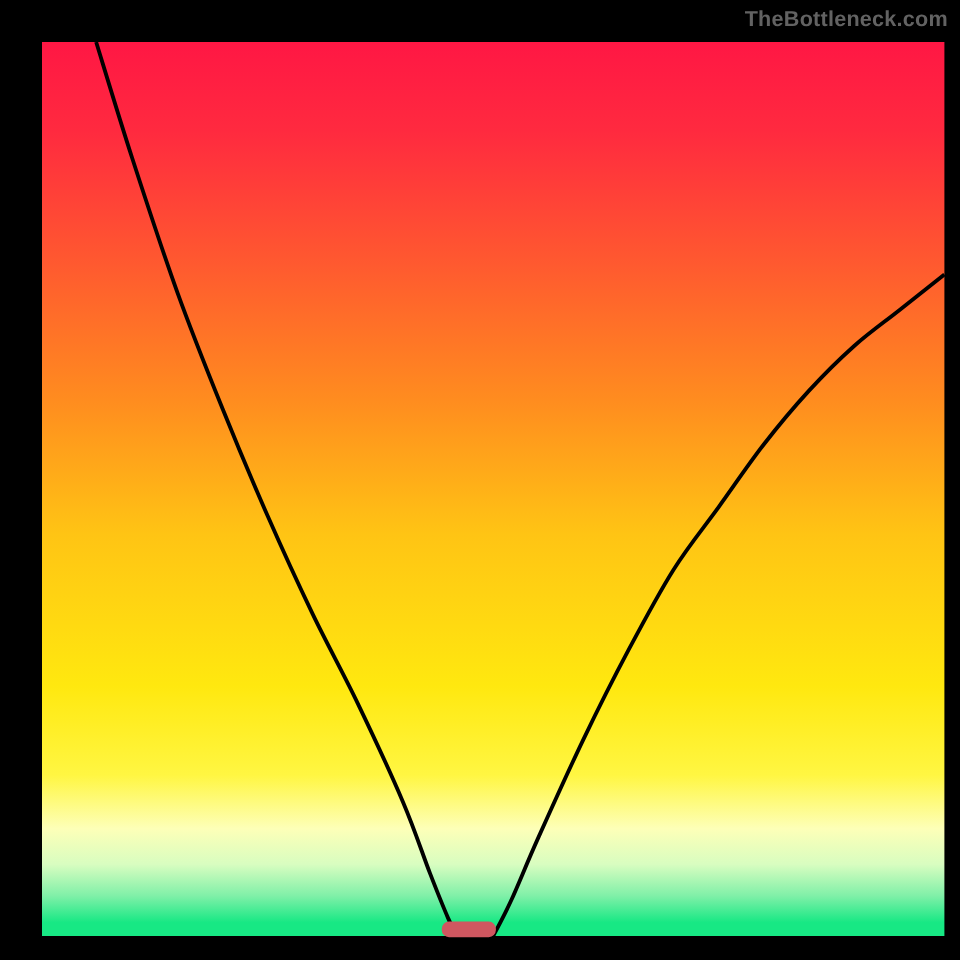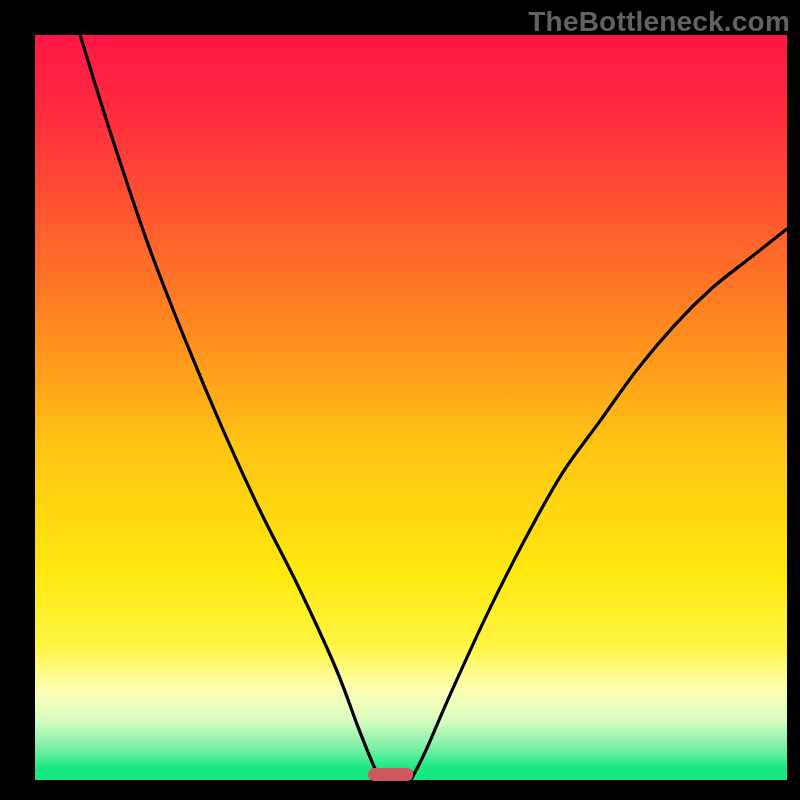--- a/index.html
+++ b/index.html
@@ -14,21 +14,21 @@
     position: relative;
     width: 800px;
     height: 800px;
     background: #000;
   }
   .watermark {
     position: absolute;
     top: 6px;
     right: 10px;
     font-family: Arial, Helvetica, sans-serif;
-    font-size: 28px;
+    font-size: 18px;
     font-weight: 600;
     color: #626262;
     letter-spacing: 0.2px;
     z-index: 10;
   }
   svg {
     position: absolute;
     left: 0;
     top: 0;
   }

